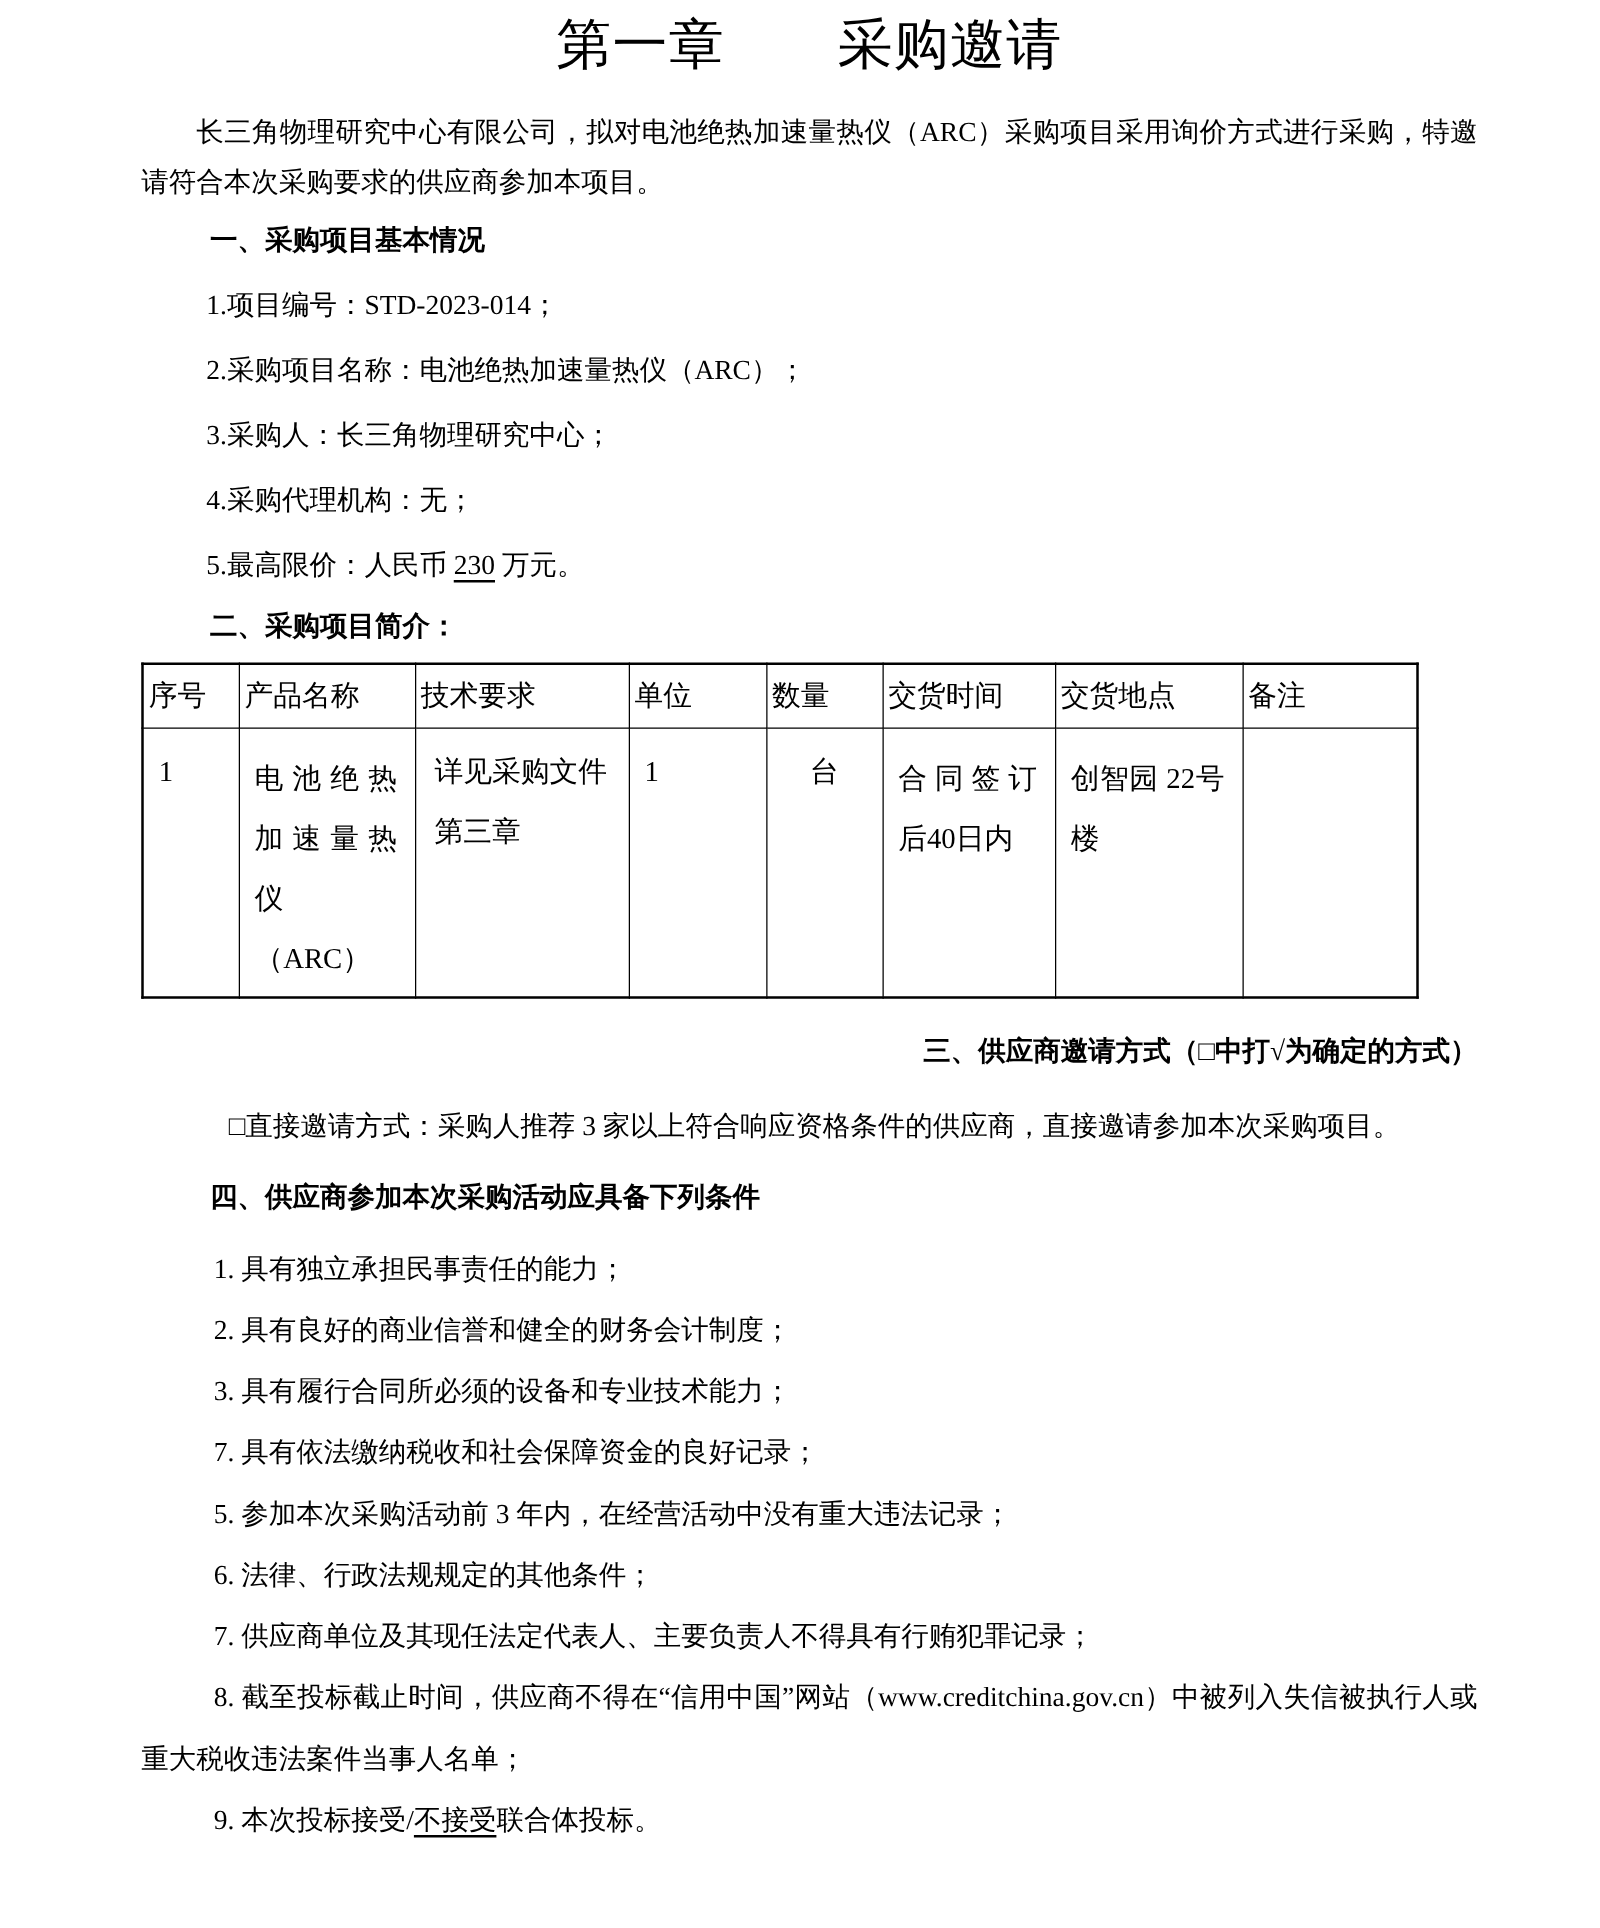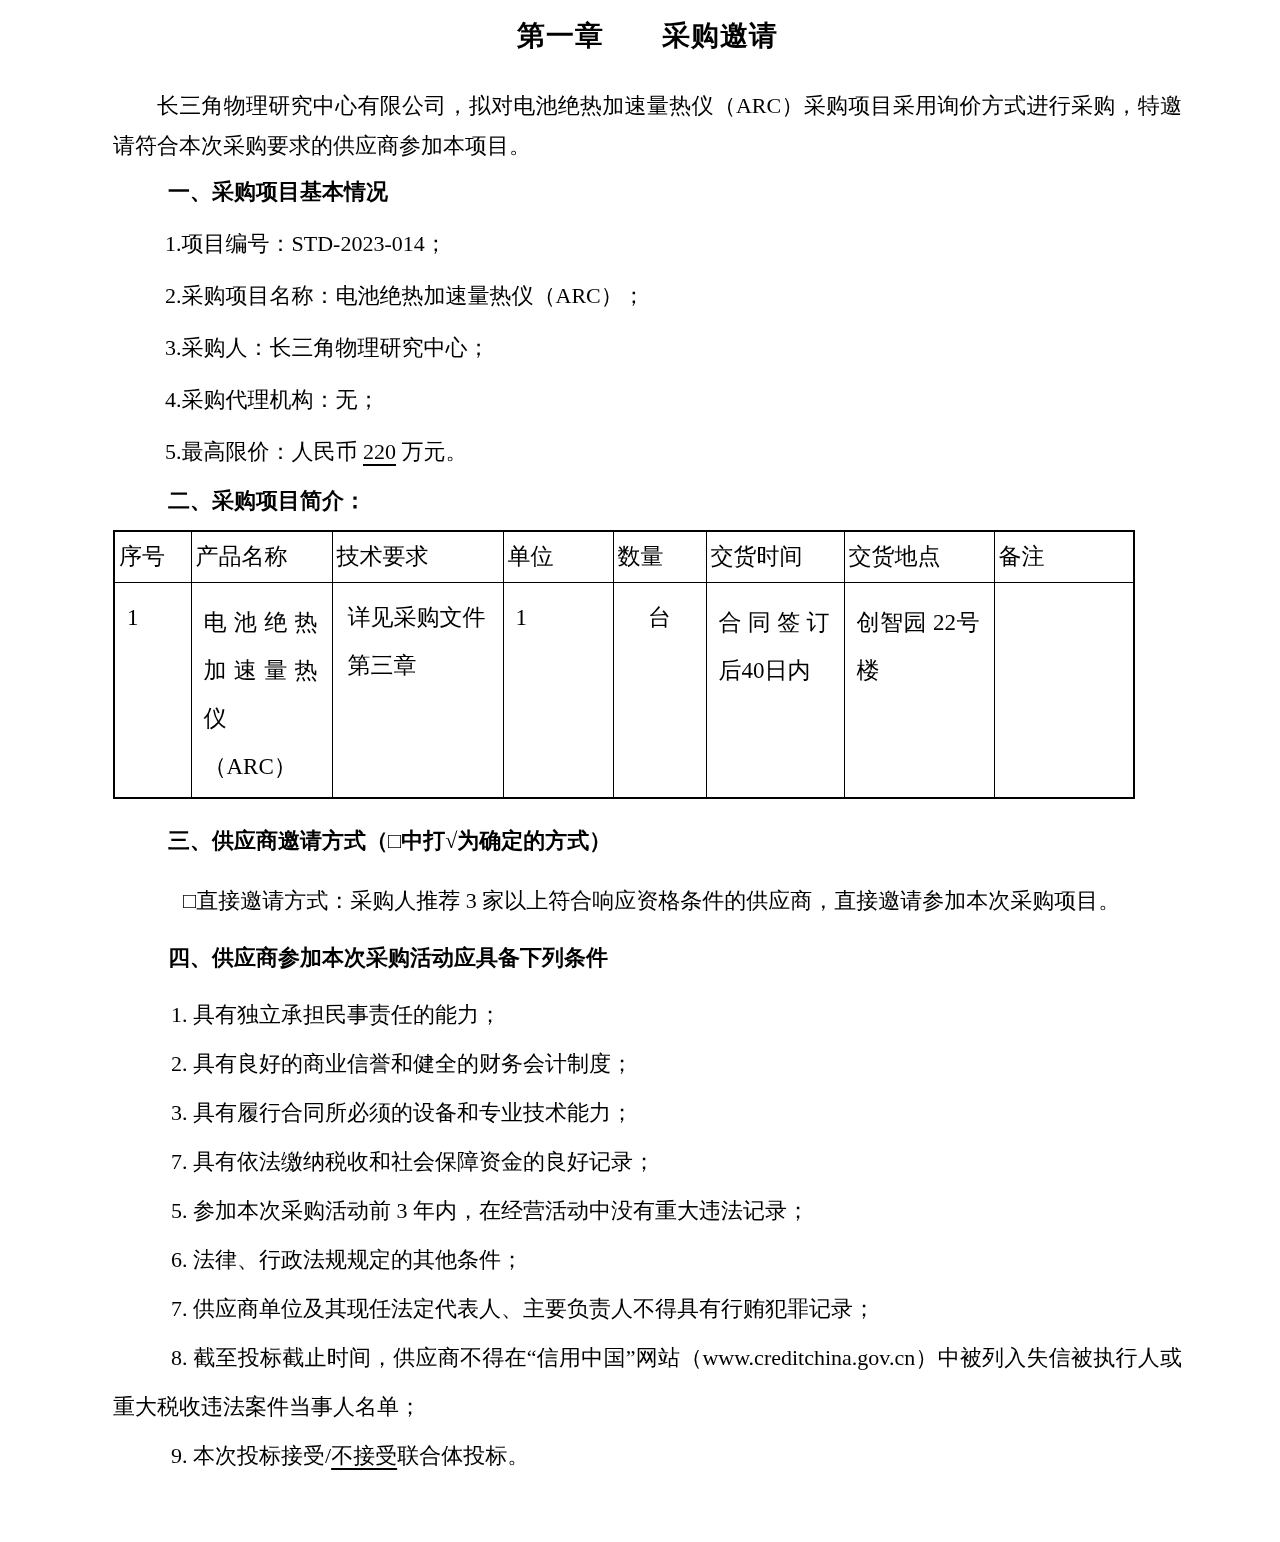--- a/index.html
+++ b/index.html
@@ -17,22 +17,22 @@
   .page {
     box-sizing: border-box;
     width: 1280px;
     min-height: 1542px;
     padding: 10px 98px 30px 113px;
     background: #ffffff;
   }
   .doc-title {
     margin: 0 0 0 0;
     text-align: center;
-    font-size: 28px;
-    font-weight: 700;
+    font-size: 44px;
+    font-weight: 400;
     line-height: 52px;
     letter-spacing: 1px;
   }
   .intro {
     margin: 24px 0 0 0;
     text-indent: 44px;
     line-height: 40px;
     text-align: justify;
   }
   .sec-heading {
@@ -95,20 +95,21 @@
   col.c2 { width: 141px; }
   col.c3 { width: 171px; }
   col.c4 { width: 110px; }
   col.c5 { width: 93px; }
   col.c6 { width: 138px; }
   col.c7 { width: 150px; }
   col.c8 { width: 140px; }
   
   .sec3-heading {
     margin: 16px 0 6px 0;
+    text-align: right;
   }
   .opt {
     margin: 0;
     text-indent: 70px;
     line-height: 55px;
     text-align: justify;
   }
   .sec4-heading {
     margin: 4px 0 6px 0;
   }
@@ -127,21 +128,21 @@
   <h1 class="doc-title">第一章　　采购邀请</h1>
 
   <p class="intro">长三角物理研究中心有限公司，拟对电池绝热加速量热仪（ARC）采购项目采用询价方式进行采购，特邀请符合本次采购要求的供应商参加本项目。</p>
 
   <p class="sec-heading">一、采购项目基本情况</p>
 
   <p class="b-item">1.项目编号：STD-2023-014；</p>
   <p class="b-item">2.采购项目名称：电池绝热加速量热仪（ARC）；</p>
   <p class="b-item">3.采购人：长三角物理研究中心；</p>
   <p class="b-item">4.采购代理机构：无；</p>
-  <p class="b-item"><span>5.最高限价：人民币 </span><span class="u">220</span><span> 万元。</span></p>
+  <p class="b-item"><span>5.最高限价：人民币 </span><span class="u">230</span><span> 万元。</span></p>
 
   <p class="sec-heading tight">二、采购项目简介：</p>
 
   <table class="summary-table">
     <colgroup>
       <col class="c1">
         <col class="c2">
         <col class="c3">
         <col class="c4">
       <col class="c5">

